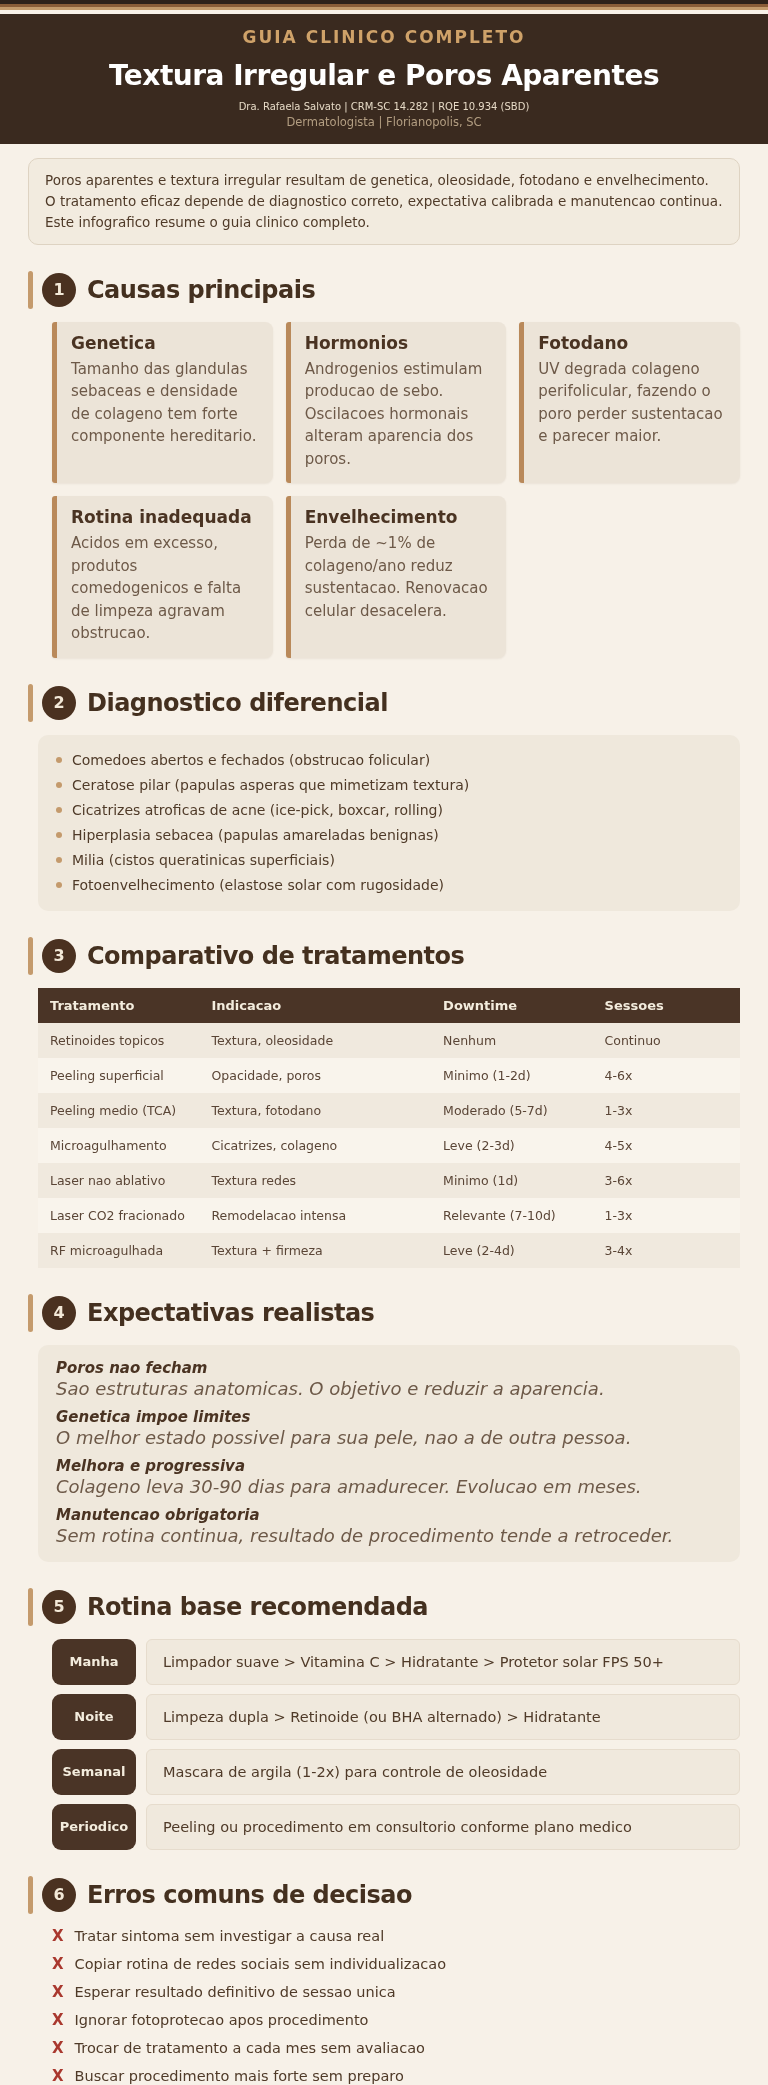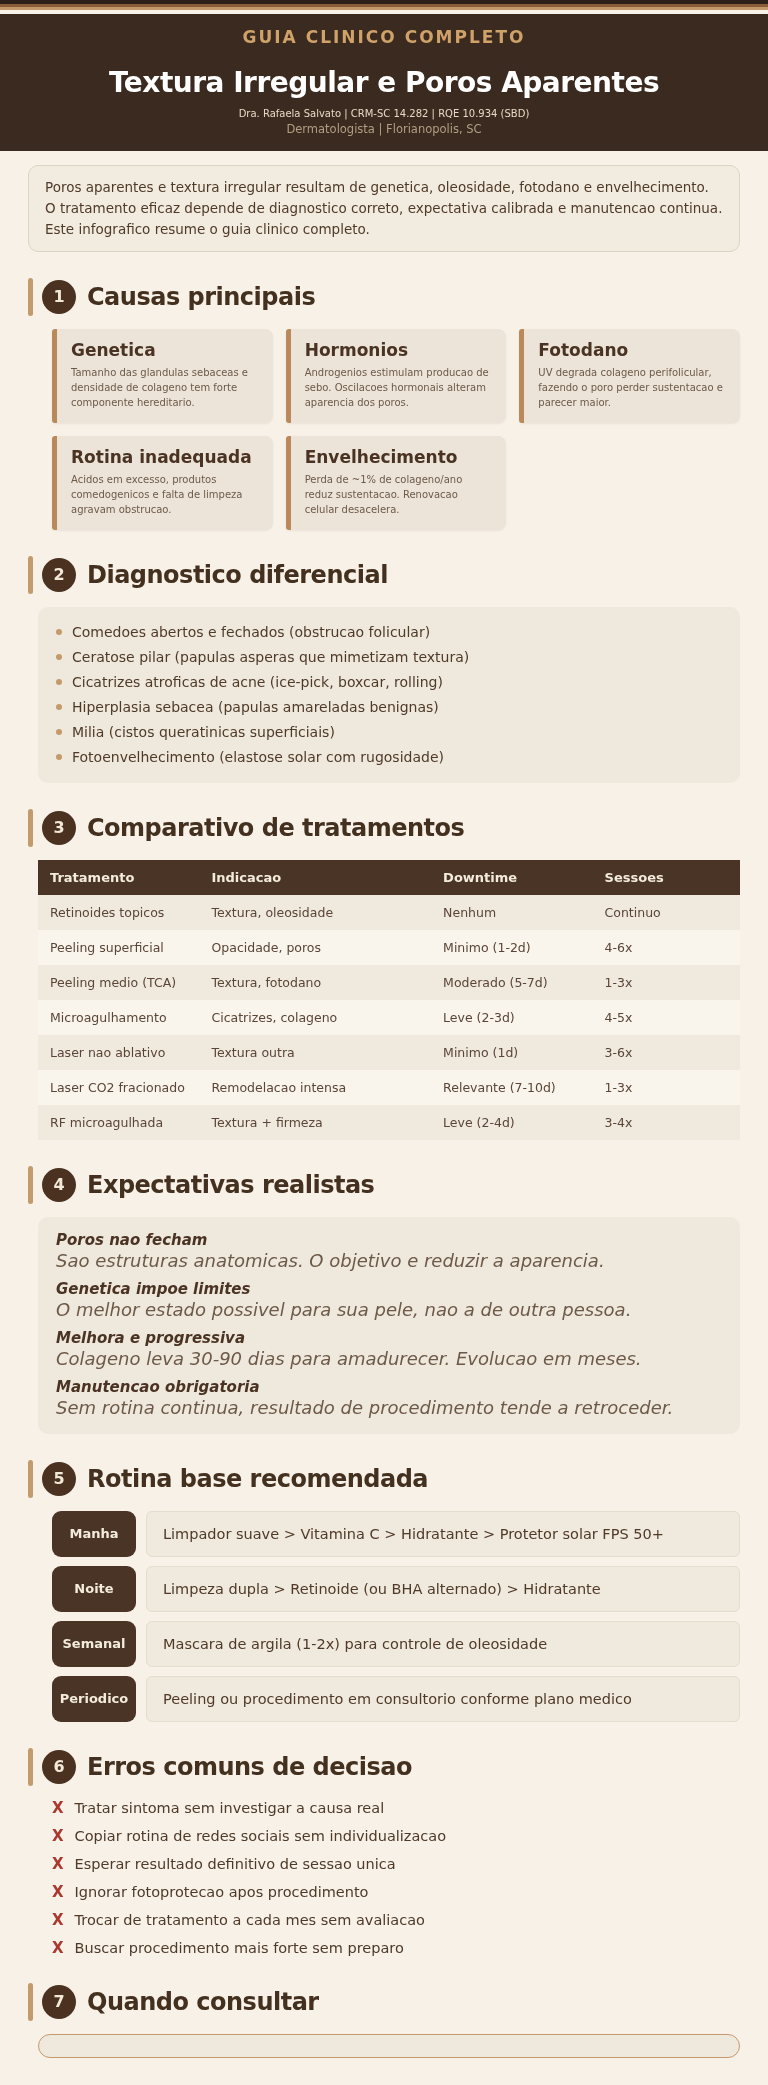--- a/index.html
+++ b/index.html
@@ -14,21 +14,21 @@
   
   .stripe{width:100%;}
   .stripe.s1{height:4px;background:#2f211a;}
   .stripe.s2{height:3px;background:#8a5c38;}
   .stripe.s3{height:3px;background:#c49a6c;}
   .stripe.s4{height:4px;background:#f8f2e9;}
 
   
   .header{background:#3a2a1f;text-align:center;padding:13px 20px 15px;}
   .header .kicker{color:#cfa269;font-weight:bold;font-size:17px;letter-spacing:2px;}
-  .header .title{color:#ffffff;font-weight:bold;font-size:28px;letter-spacing:-0.5px;margin-top:19px;}
+  .header .title{color:#ffffff;font-weight:bold;font-size:28px;letter-spacing:-0.5px;margin-top:12px;}
   .header .byline{color:#e6dac6;font-size:10px;margin-top:9px;}
   .header .subline{color:#b executive;}
   .header .subline{color:#b39e82;font-size:11.5px;margin-top:3px;}
 
   .content{padding:0 28px;}
 
   .intro-box{
     margin-top:14px;background:#f2ebdf;border:1px solid #ded3c2;border-radius:10px;
     padding:11px 16px;font-size:13.5px;line-height:1.55;color:#4f3a28;
   }
@@ -45,21 +45,21 @@
   .indent{margin-left:24px;}
   .indent-sm{margin-left:10px;}
 
   
   .cards{display:grid;grid-template-columns:1fr 1fr 1fr;gap:13px;}
   .card{
     background:#ece4d8;border-left:5px solid #b9895a;border-radius:3px 8px 8px 3px;
     padding:11px 14px 13px;box-shadow:0 1px 2px rgba(90,60,30,0.08);
   }
   .card .c-title{font-size:17px;font-weight:bold;color:#4a3322;}
-  .card .c-body{font-size:10px;color:#6d5948;line-height:1.5;margin-top:5px;}
+  .card .c-body{font-size:15px;color:#6d5948;line-height:1.5;margin-top:5px;}
 
   
   .list-box{background:#efe8dc;border-radius:10px;padding:13px 18px;}
   .diag-item{display:flex;align-items:baseline;font-size:14px;color:#4f3a28;padding:4.5px 0;}
   .dot{width:6px;height:6px;border-radius:50%;background:#c49a6c;margin-right:10px;flex:0 0 6px;position:relative;top:-2px;}
 
   
   table.cmp{border-collapse:collapse;width:calc(100% - 10px);margin-left:10px;}
   table.cmp th{
     background:#4a3426;color:#f3ecdd;font-size:13px;font-weight:bold;text-align:left;
@@ -210,21 +210,21 @@
           <td>1-3x</td>
         </tr>
         <tr>
           <td>Microagulhamento</td>
           <td>Cicatrizes, colageno</td>
           <td>Leve (2-3d)</td>
           <td>4-5x</td>
         </tr>
         <tr>
           <td>Laser nao ablativo</td>
-          <td>Textura outra</td>
+          <td>Textura redes</td>
           <td>Minimo (1d)</td>
           <td>3-6x</td>
         </tr>
         <tr>
           <td>Laser CO2 fracionado</td>
           <td>Remodelacao intensa</td>
           <td>Relevante (7-10d)</td>
           <td>1-3x</td>
         </tr>
         <tr>

